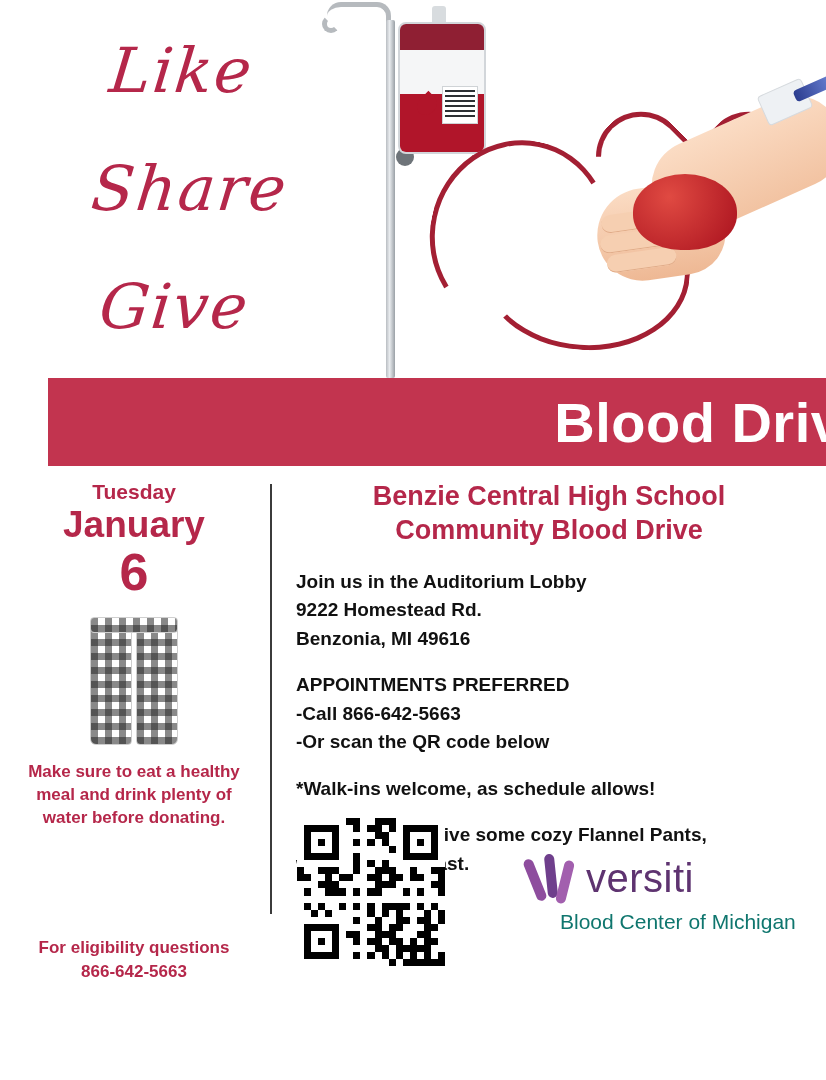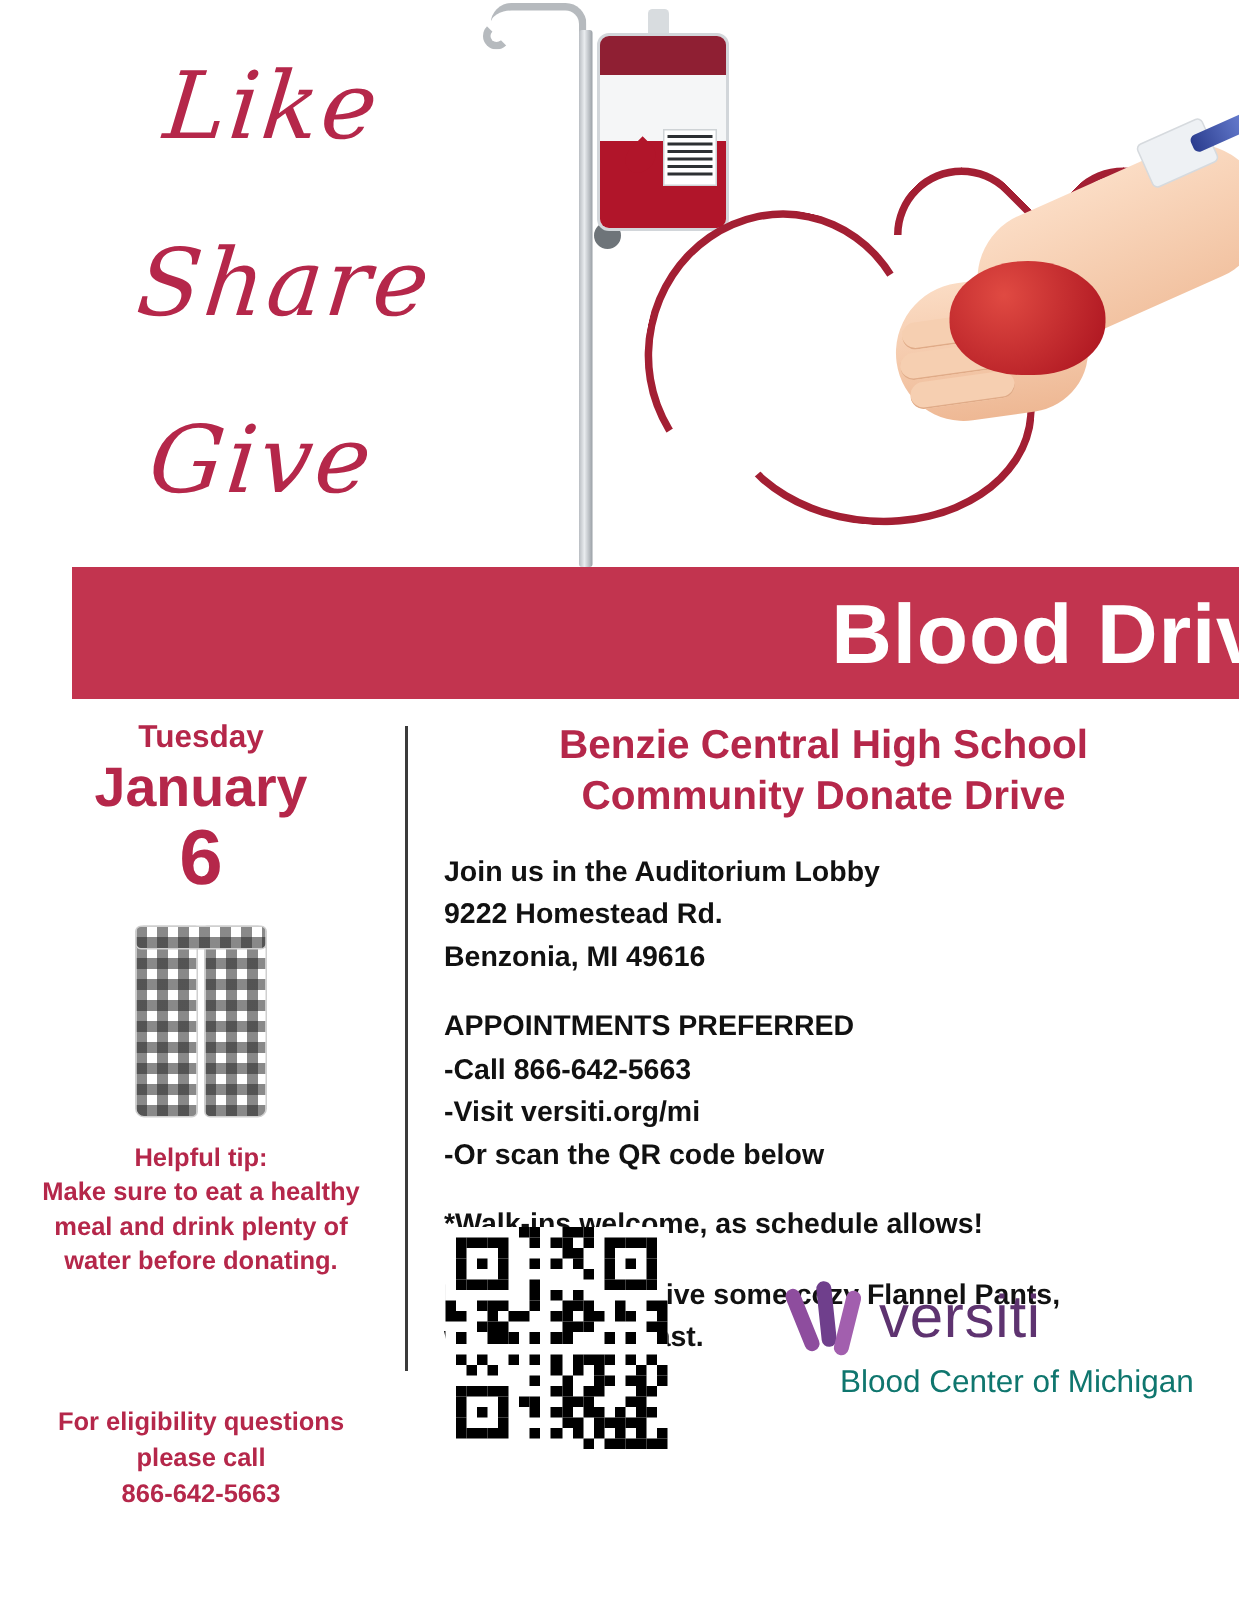--- a/index.html
+++ b/index.html
@@ -530,50 +530,47 @@
     <div class="month">January</div>
     <div class="daynum">6</div>
 
     <div class="pants">
       <div class="pant-leg l"></div>
       <div class="pant-leg r"></div>
       <div class="pant-waist"></div>
     </div>
 
     <div class="tip">
-      <div>Helpful tip:</div>
       <div>Make sure to eat a healthy meal and drink plenty of water before donating.</div>
     </div>
   </div>
 
   <div class="eligibility">
     <div>For eligibility questions</div>
-    <div>please call</div>
     <div>866-642-5663</div>
   </div>
 
   <div class="right-col">
     <div class="headline">
       <div>Benzie Central High School</div>
-      <div>Community Donate Drive</div>
+      <div>Community Blood Drive</div>
     </div>
 
     <div class="body-text">
       <p>
         </p>
         <div>Join us in the Auditorium Lobby</div>
         <div>9222 Homestead Rd.</div>
         <div>Benzonia, MI 49616</div>
       <p></p>
 
       <p>
         </p>
         <div>APPOINTMENTS PREFERRED</div>
         <div>-Call 866-642-5663</div>
-        <div>-Visit versiti.org/mi</div>
         <div>-Or scan the QR code below</div>
       <p></p>
 
       <p>*Walk-ins welcome, as schedule allows!</p>
 
       <p class="tight">
         </p>
         <div>Donate and receive some cozy Flannel Pants,</div>
         <div>while supplies last.</div>
       <p></p>

